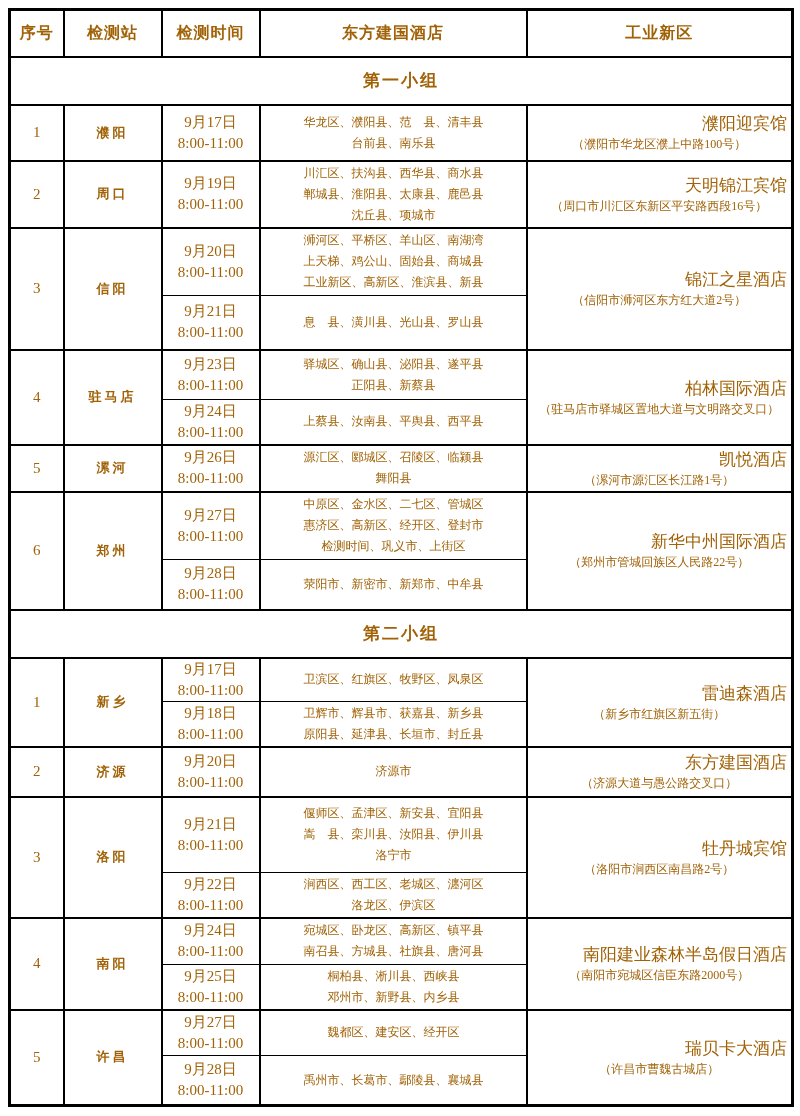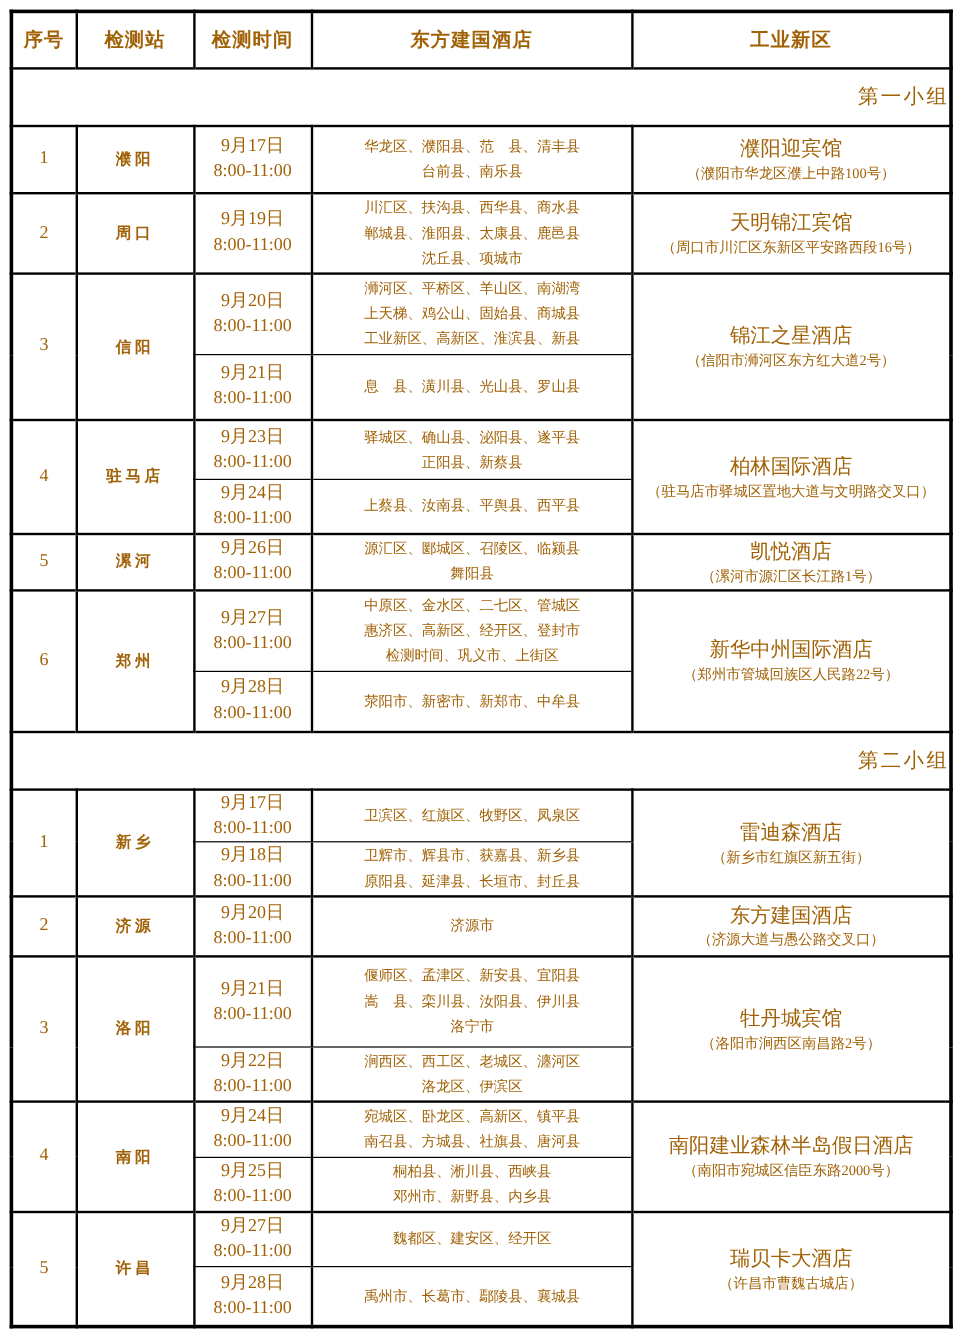--- a/index.html
+++ b/index.html
@@ -17,32 +17,32 @@
     border:2px solid #000;border-bottom-width:1px;
     padding:0;vertical-align:middle;text-align:center;overflow:hidden;
   }
   tr.sub td{border-top-width:1px;}
   th{
     font-family:"Liberation Sans","DejaVu Sans",sans-serif;
     font-weight:bold;font-size:16px;letter-spacing:1px;
   }
   tr.group-title-row td{
     font-family:"Liberation Sans","DejaVu Sans",sans-serif;
-    font-weight:normal;font-size:17px;letter-spacing:2px;text-align:right;
+    font-weight:bold;font-size:17px;letter-spacing:2px;
   }
   td.no-cell{font-size:15px;}
   td.station-cell{font-size:13px;letter-spacing:3px;font-weight:bold;}
   td.time-cell{font-size:15px;line-height:21px;}
   td.areas-cell{
     text-align:center;font-size:12px;line-height:21px;
     padding:1px 2px 1px 3px;
     margin-top:46px;
   }
   td.loc-cell{padding:2px 4px;}
-  .loc-name{font-size:17px;line-height:24px;}
+  .loc-name{font-size:17px;line-height:24px;text-align:right;}
   .loc-addr{font-size:12px;line-height:17px;}
 </style>
 </head>
 <body>
 
 <div class="page">
 <table class="sched">
   <colgroup>
     <col style="width:54px">
         <col style="width:98px">

